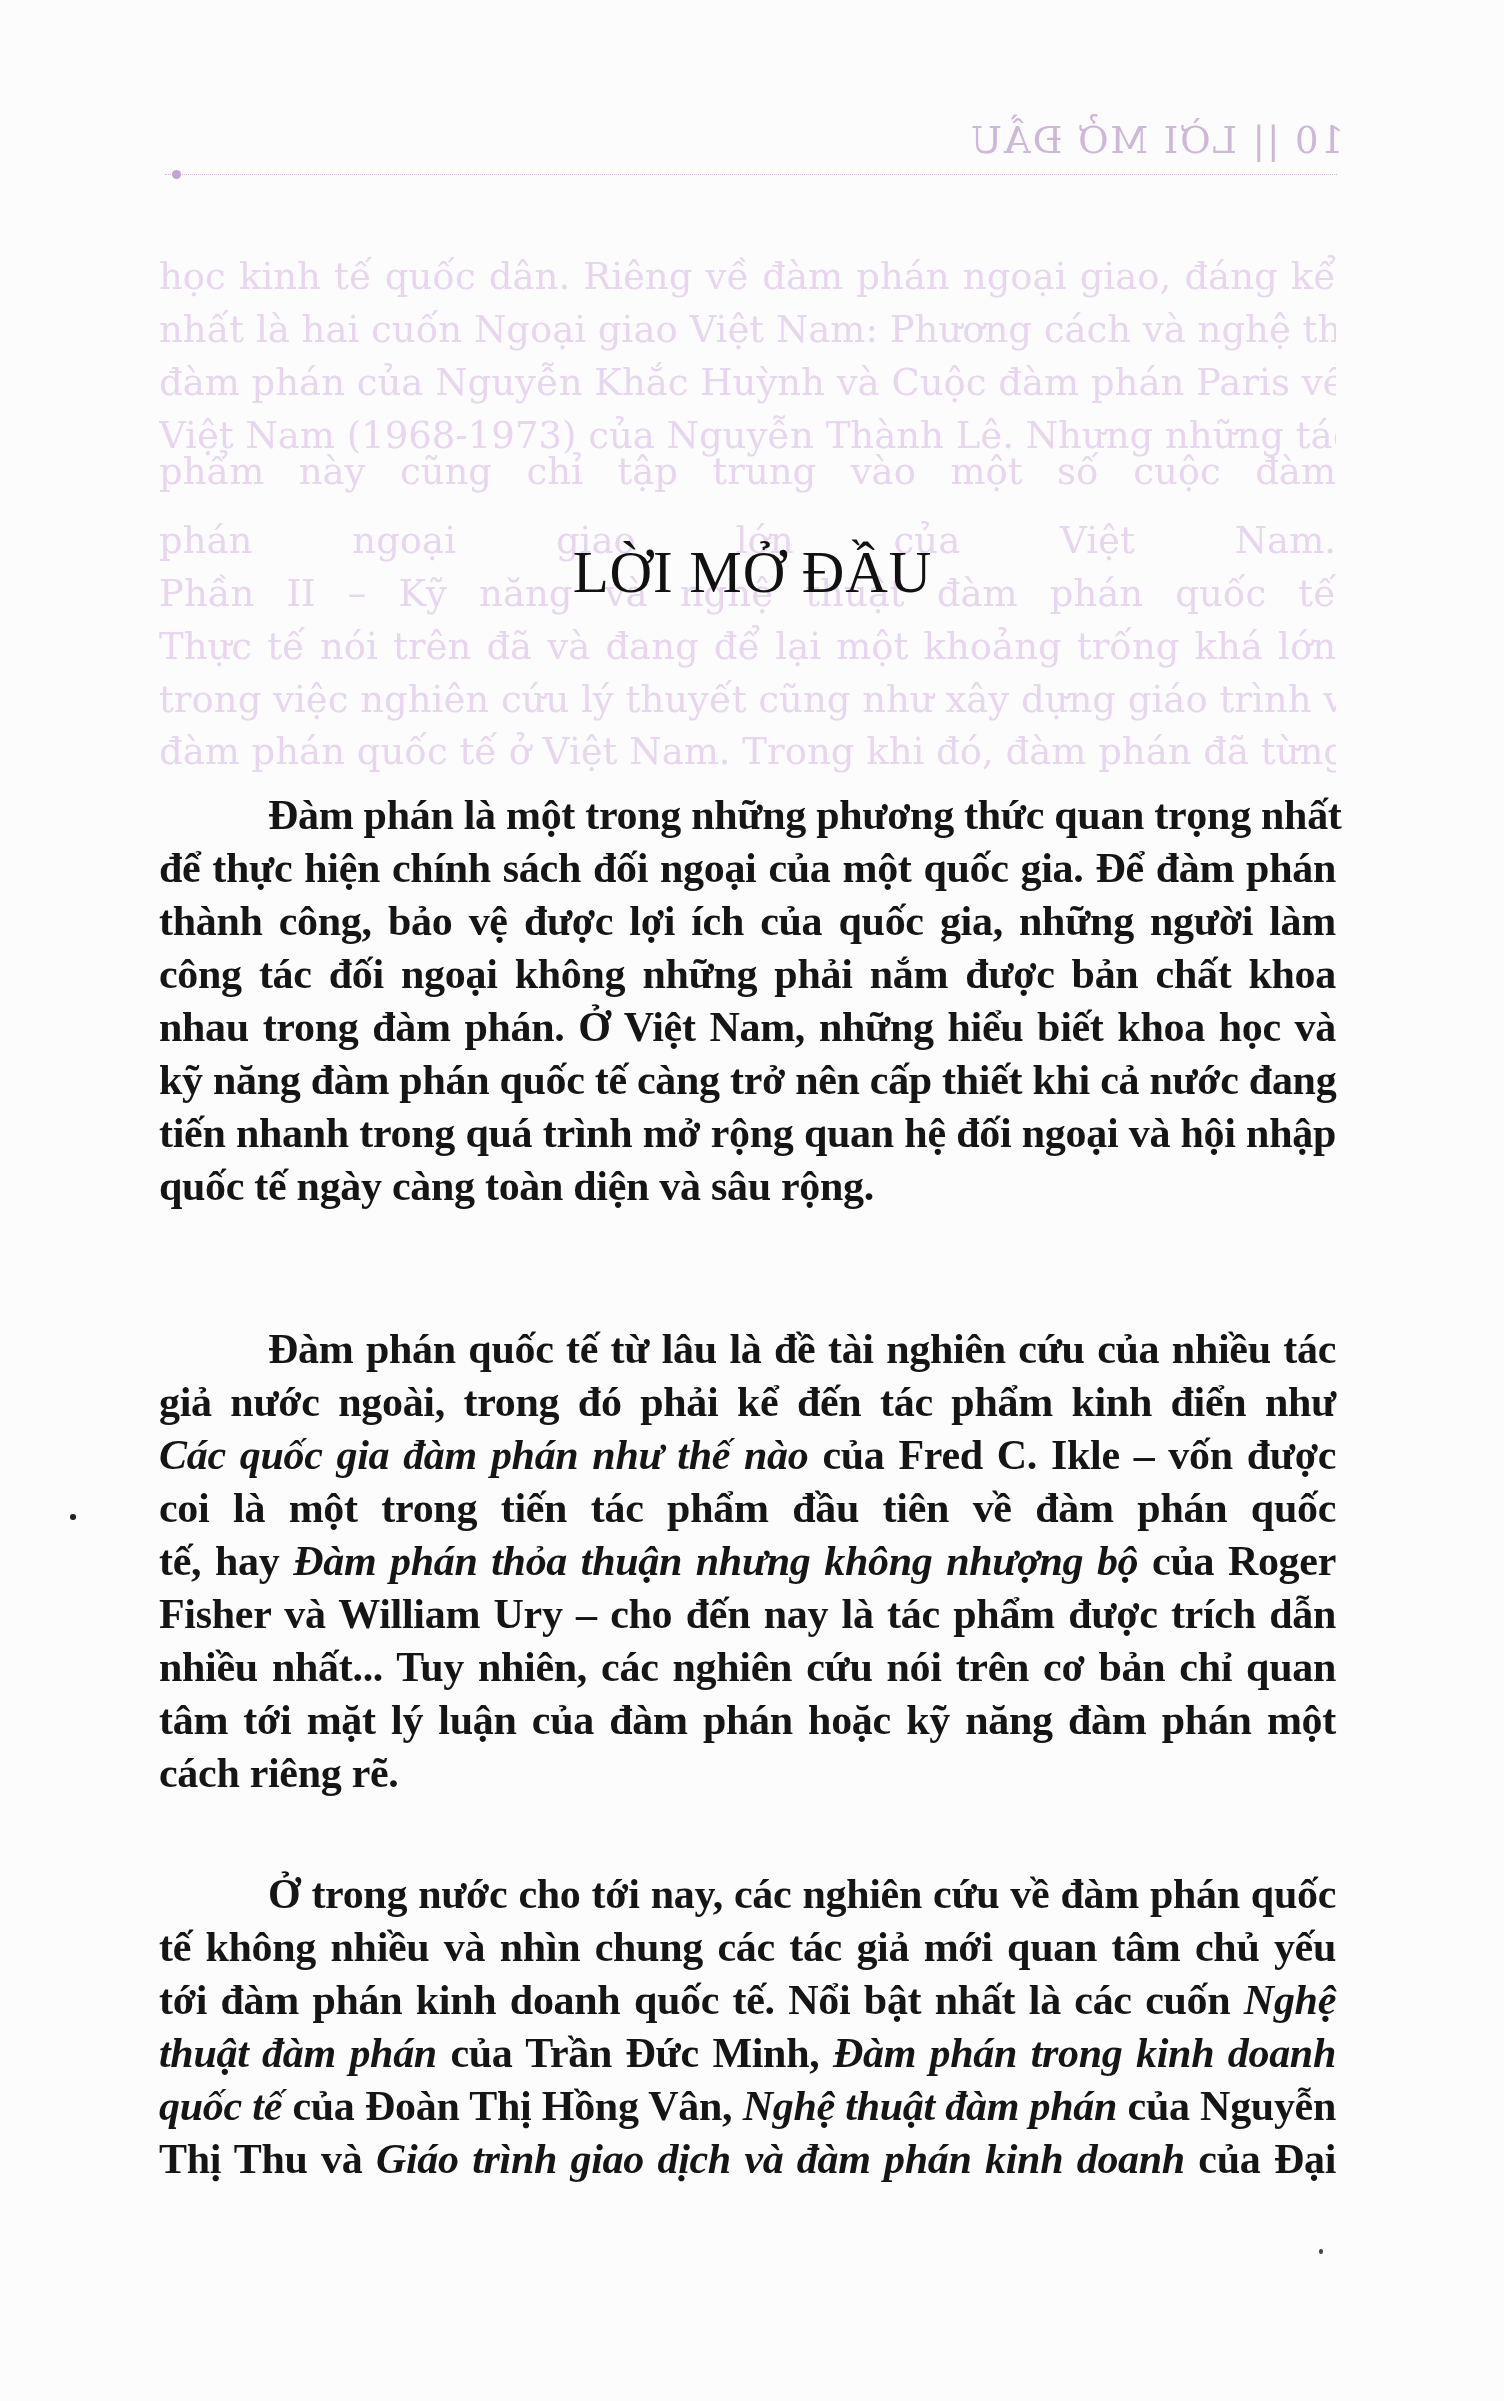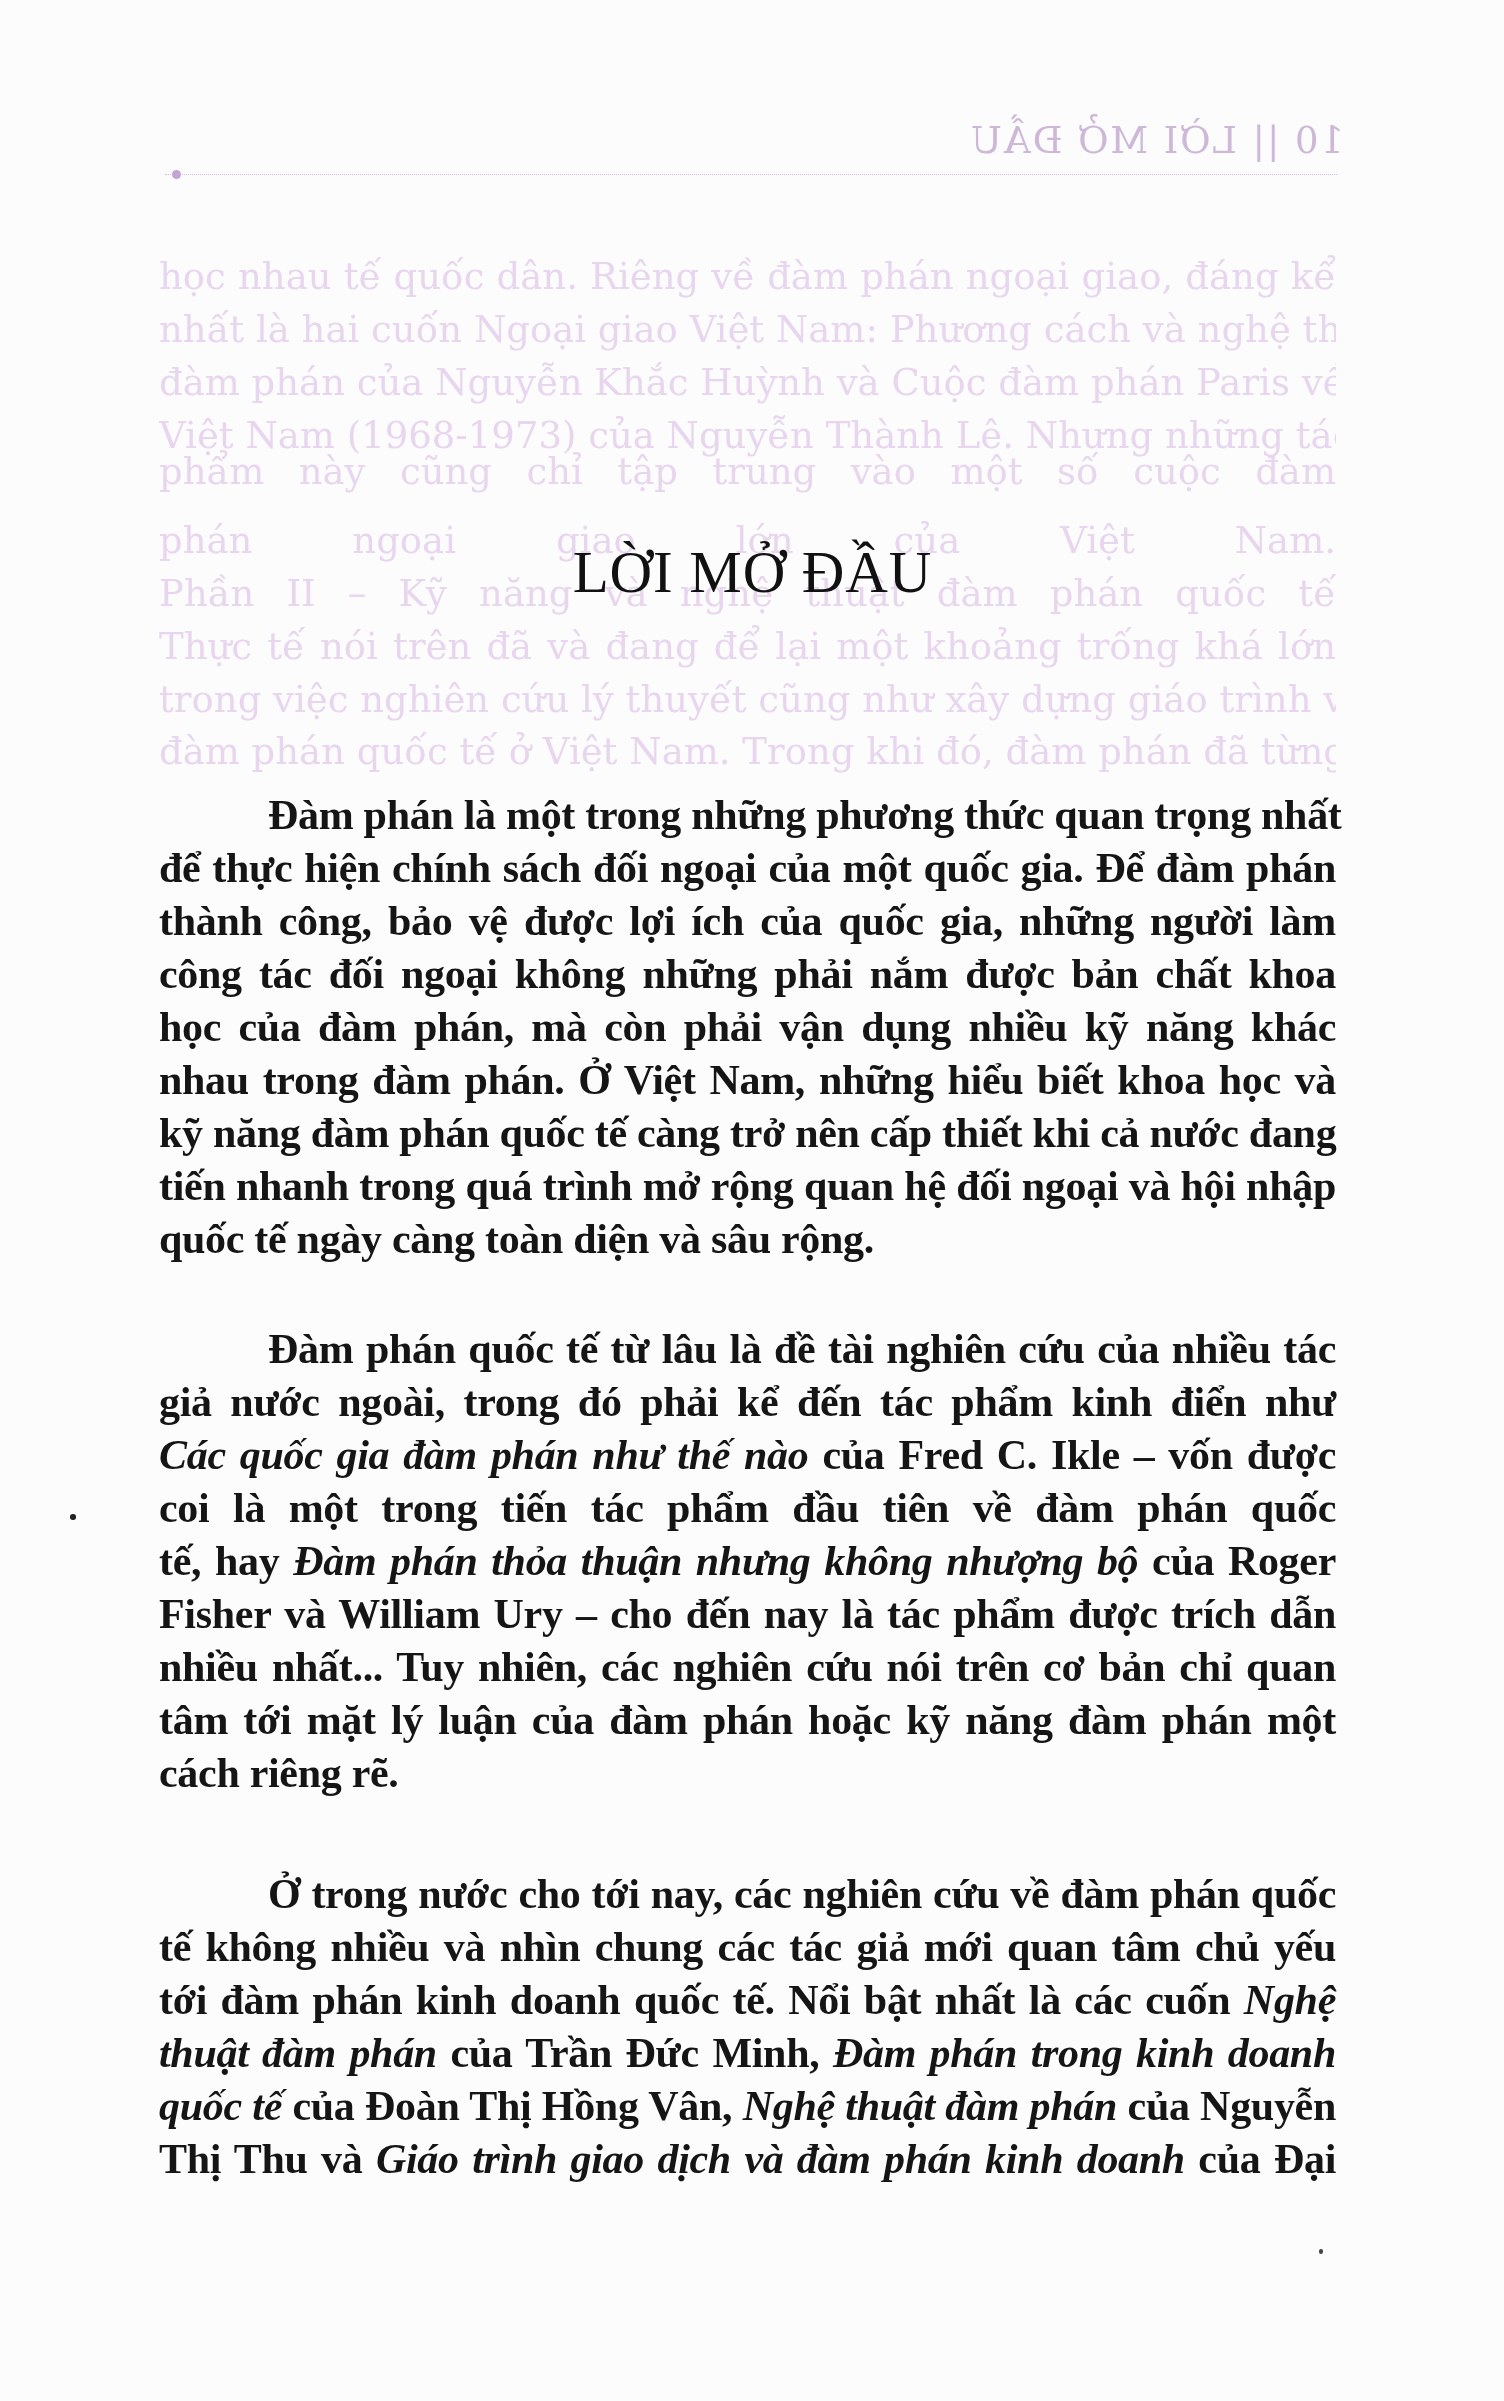--- a/index.html
+++ b/index.html
@@ -56,41 +56,40 @@
 </style>
 </head>
 <body>
 
 <div class="page">
   <div class="running-header">10 || LỜI MỞ ĐẦU</div>
   <div class="rule-dot"></div>
   <div class="header-rule"></div>
 
   <div id="show-through">
-      <div class="show-through" style="top: 250px;">học nhau tế quốc dân. Riêng về đàm phán ngoại giao, đáng kể</div>
+      <div class="show-through" style="top: 250px;">học kinh tế quốc dân. Riêng về đàm phán ngoại giao, đáng kể</div>
       <div class="show-through" style="top: 303px;">nhất là hai cuốn Ngoại giao Việt Nam: Phương cách và nghệ thuật</div>
       <div class="show-through" style="top: 356px;">đàm phán của Nguyễn Khắc Huỳnh và Cuộc đàm phán Paris về</div>
       <div class="show-through" style="top: 409px;">Việt Nam (1968-1973) của Nguyễn Thành Lê. Nhưng những tác</div>
       <div class="show-through" style="top: 445px;">phẩm này cũng chỉ tập trung vào một số cuộc đàm</div>
       <div class="show-through" style="top: 514px;">phán ngoại giao lớn của Việt Nam.</div>
       <div class="show-through" style="top: 567px;">Phần II – Kỹ năng và nghệ thuật đàm phán quốc tế</div>
       <div class="show-through" style="top: 620px;">Thực tế nói trên đã và đang để lại một khoảng trống khá lớn</div>
       <div class="show-through" style="top: 673px;">trong việc nghiên cứu lý thuyết cũng như xây dựng giáo trình về</div>
       <div class="show-through" style="top: 725px;">đàm phán quốc tế ở Việt Nam. Trong khi đó, đàm phán đã từng</div>
     </div>
 
   <h1 class="chapter-title">LỜI MỞ ĐẦU</h1>
 
   <div id="body-text">
       <div class="para" style="top: 789px;">
         <span class="line first"><span>Đàm phán là một trong những phương thức quan trọng nhất</span></span>
         <span class="line"><span>để thực hiện chính sách đối ngoại của một quốc gia. Để đàm phán</span></span>
         <span class="line"><span>thành công, bảo vệ được lợi ích của quốc gia, những người làm</span></span>
         <span class="line"><span>công tác đối ngoại không những phải nắm được bản chất khoa</span></span>
-        <span class="line"><span>học của đàm phán, mà còn phải vận dụng nhiều kỹ năng khác</span></span>
         <span class="line"><span>nhau trong đàm phán. Ở Việt Nam, những hiểu biết khoa học và</span></span>
         <span class="line"><span>kỹ năng đàm phán quốc tế càng trở nên cấp thiết khi cả nước đang</span></span>
         <span class="line"><span>tiến nhanh trong quá trình mở rộng quan hệ đối ngoại và hội nhập</span></span>
         <span class="line last"><span>quốc tế ngày càng toàn diện và sâu rộng.</span></span>
       </div>
       <div class="para" style="top: 1323px;">
         <span class="line first"><span>Đàm phán quốc tế từ lâu là đề tài nghiên cứu của nhiều tác</span></span>
         <span class="line"><span>giả nước ngoài, trong đó phải kể đến tác phẩm kinh điển như</span></span>
         <span class="line"><span class="it">Các quốc gia đàm phán như thế nào</span><span> của Fred C. Ikle – vốn được</span></span>
         <span class="line"><span>coi là một trong tiến tác phẩm đầu tiên về đàm phán quốc</span></span>

